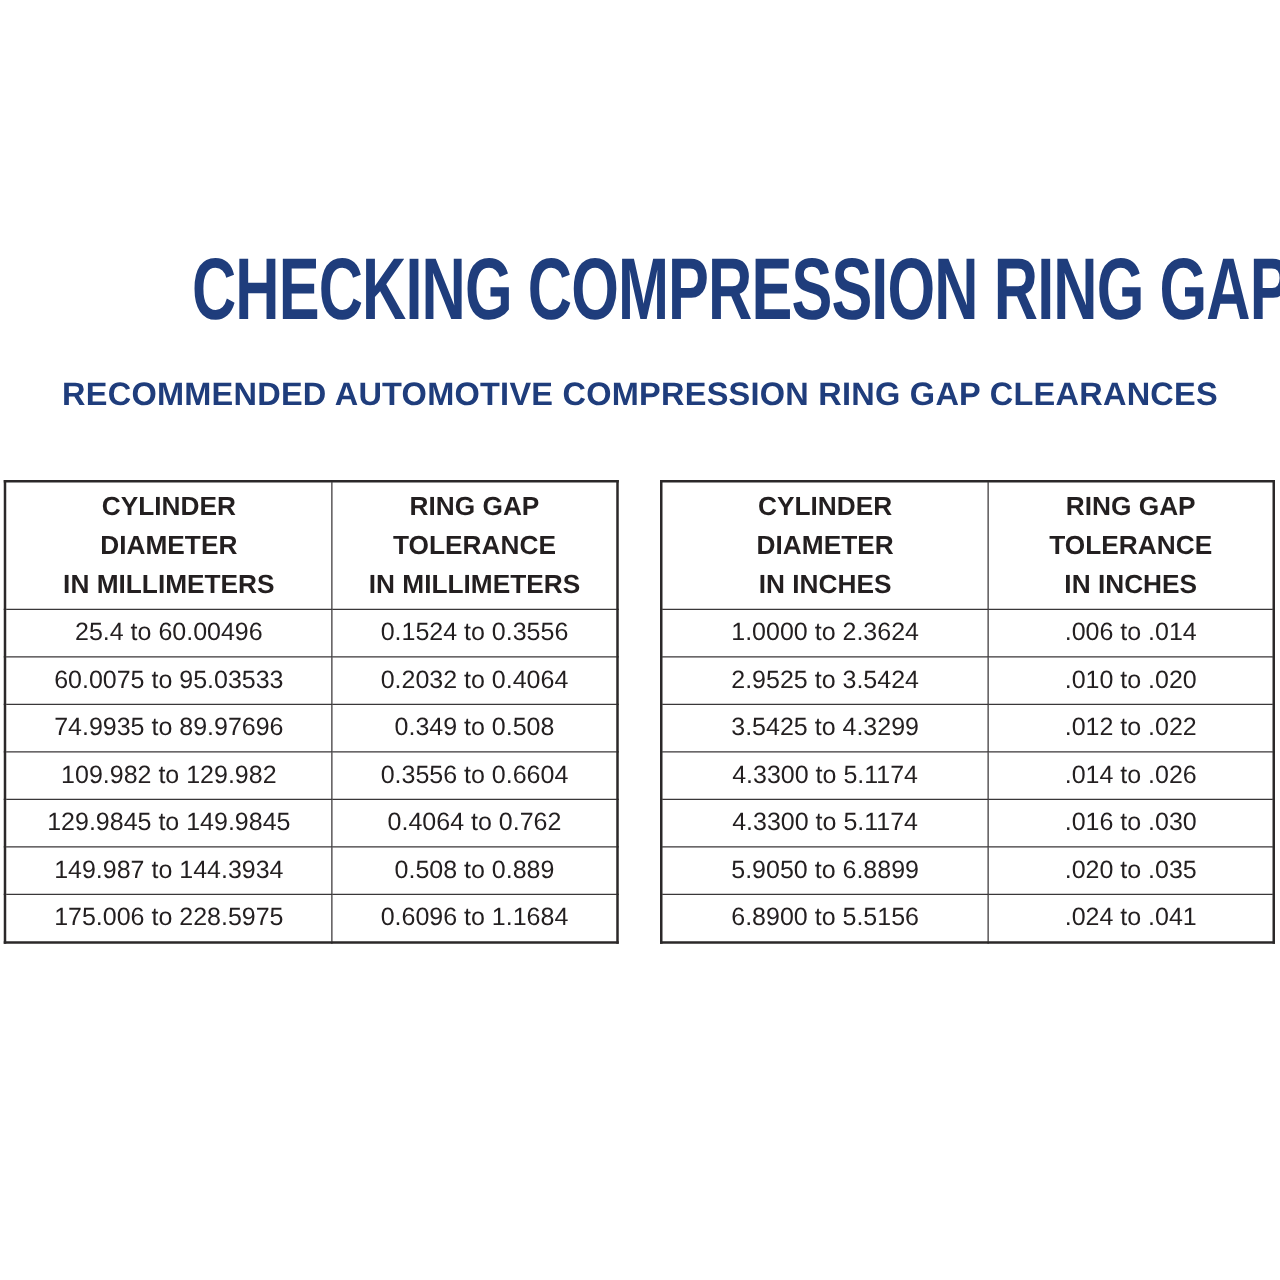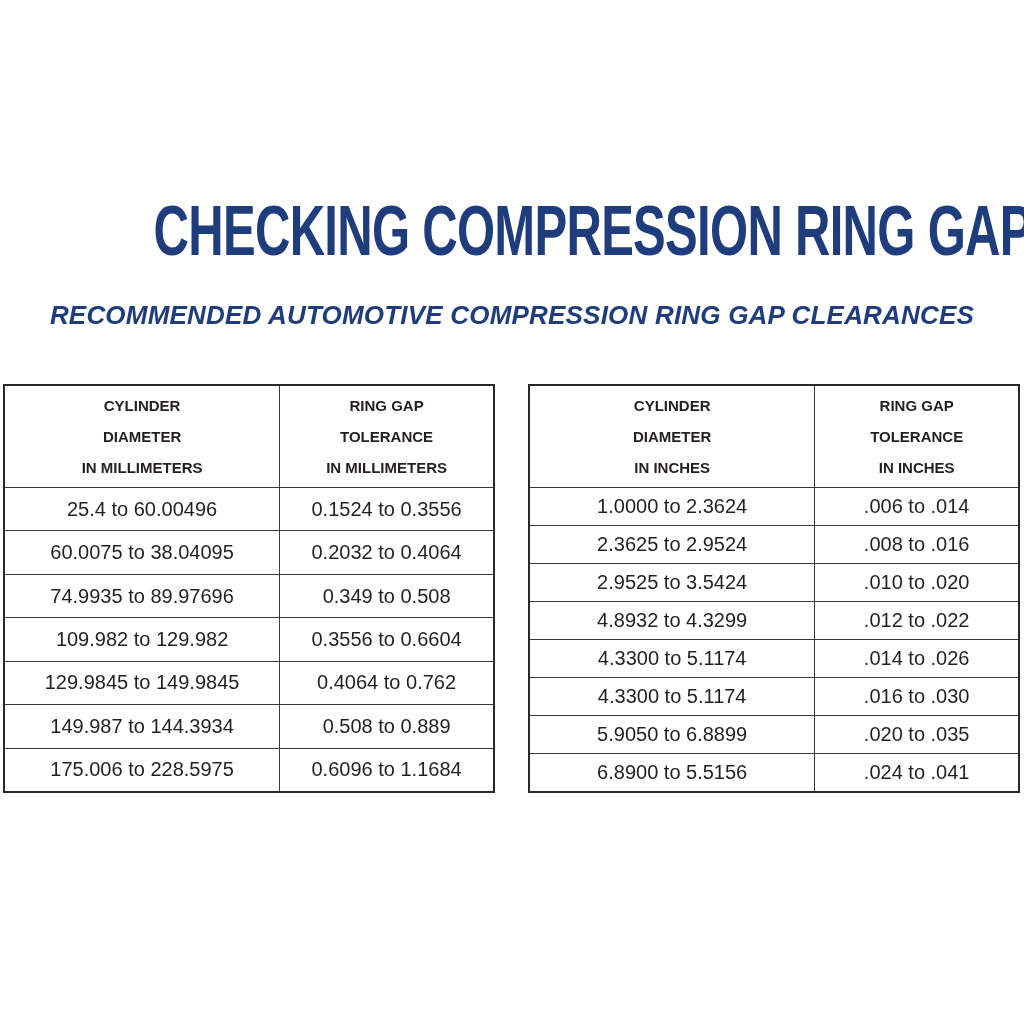--- a/index.html
+++ b/index.html
@@ -34,21 +34,20 @@
   }
   .doc-subtitle {
     margin: 36px 0 0 0;
     text-align: center;
     color: var(--heading-blue);
     font-size: 26px;
     font-weight: bold;
     line-height: 1;
     letter-spacing: 0.2px;
     white-space: nowrap;
-    font-style: italic;
   }
   .tables-wrap {
     display: flex;
     justify-content: space-between;
     gap: 33px;
     margin-top: 56px;
     padding: 0 4px 0 3px;
   }
   table.gap-table {
     border-collapse: collapse;
@@ -56,21 +55,21 @@
     table-layout: fixed;
     border: 2px solid var(--border-dark);
   }
   table.gap-table th,
   table.gap-table td {
     border: 1.5px solid #3a3738;
     text-align: center;
     color: var(--text-black);
   }
   table.gap-table th {
-    font-size: 15px;
+    font-size: 21px;
     font-weight: bold;
     line-height: 31px;
     padding: 4px 2px;
     white-space: pre-line;
     vertical-align: middle;
   }
   table.gap-table td {
     font-size: 20px;
     font-weight: normal;
     height: 38px;
@@ -98,21 +97,21 @@
 TOLERANCE
 IN MILLIMETERS</th>
       </tr>
     </thead>
     <tbody>
         <tr>
         <td>25.4 to 60.00496</td>
         <td>0.1524 to 0.3556</td>
       </tr>
         <tr>
-        <td>60.0075 to 38.04095</td>
+        <td>60.0075 to 95.03533</td>
         <td>0.2032 to 0.4064</td>
       </tr>
         <tr>
         <td>74.9935 to 89.97696</td>
         <td>0.349 to 0.508</td>
       </tr>
         <tr>
         <td>109.982 to 129.982</td>
         <td>0.3556 to 0.6604</td>
       </tr>
@@ -141,29 +140,25 @@
 TOLERANCE
 IN INCHES</th>
       </tr>
     </thead>
     <tbody>
         <tr>
         <td>1.0000 to 2.3624</td>
         <td>.006 to .014</td>
       </tr>
         <tr>
-        <td>2.3625 to 2.9524</td>
-        <td>.008 to .016</td>
-      </tr>
-        <tr>
         <td>2.9525 to 3.5424</td>
         <td>.010 to .020</td>
       </tr>
         <tr>
-        <td>4.8932 to 4.3299</td>
+        <td>3.5425 to 4.3299</td>
         <td>.012 to .022</td>
       </tr>
         <tr>
         <td>4.3300 to 5.1174</td>
         <td>.014 to .026</td>
       </tr>
         <tr>
         <td>4.3300 to 5.1174</td>
         <td>.016 to .030</td>
       </tr>

